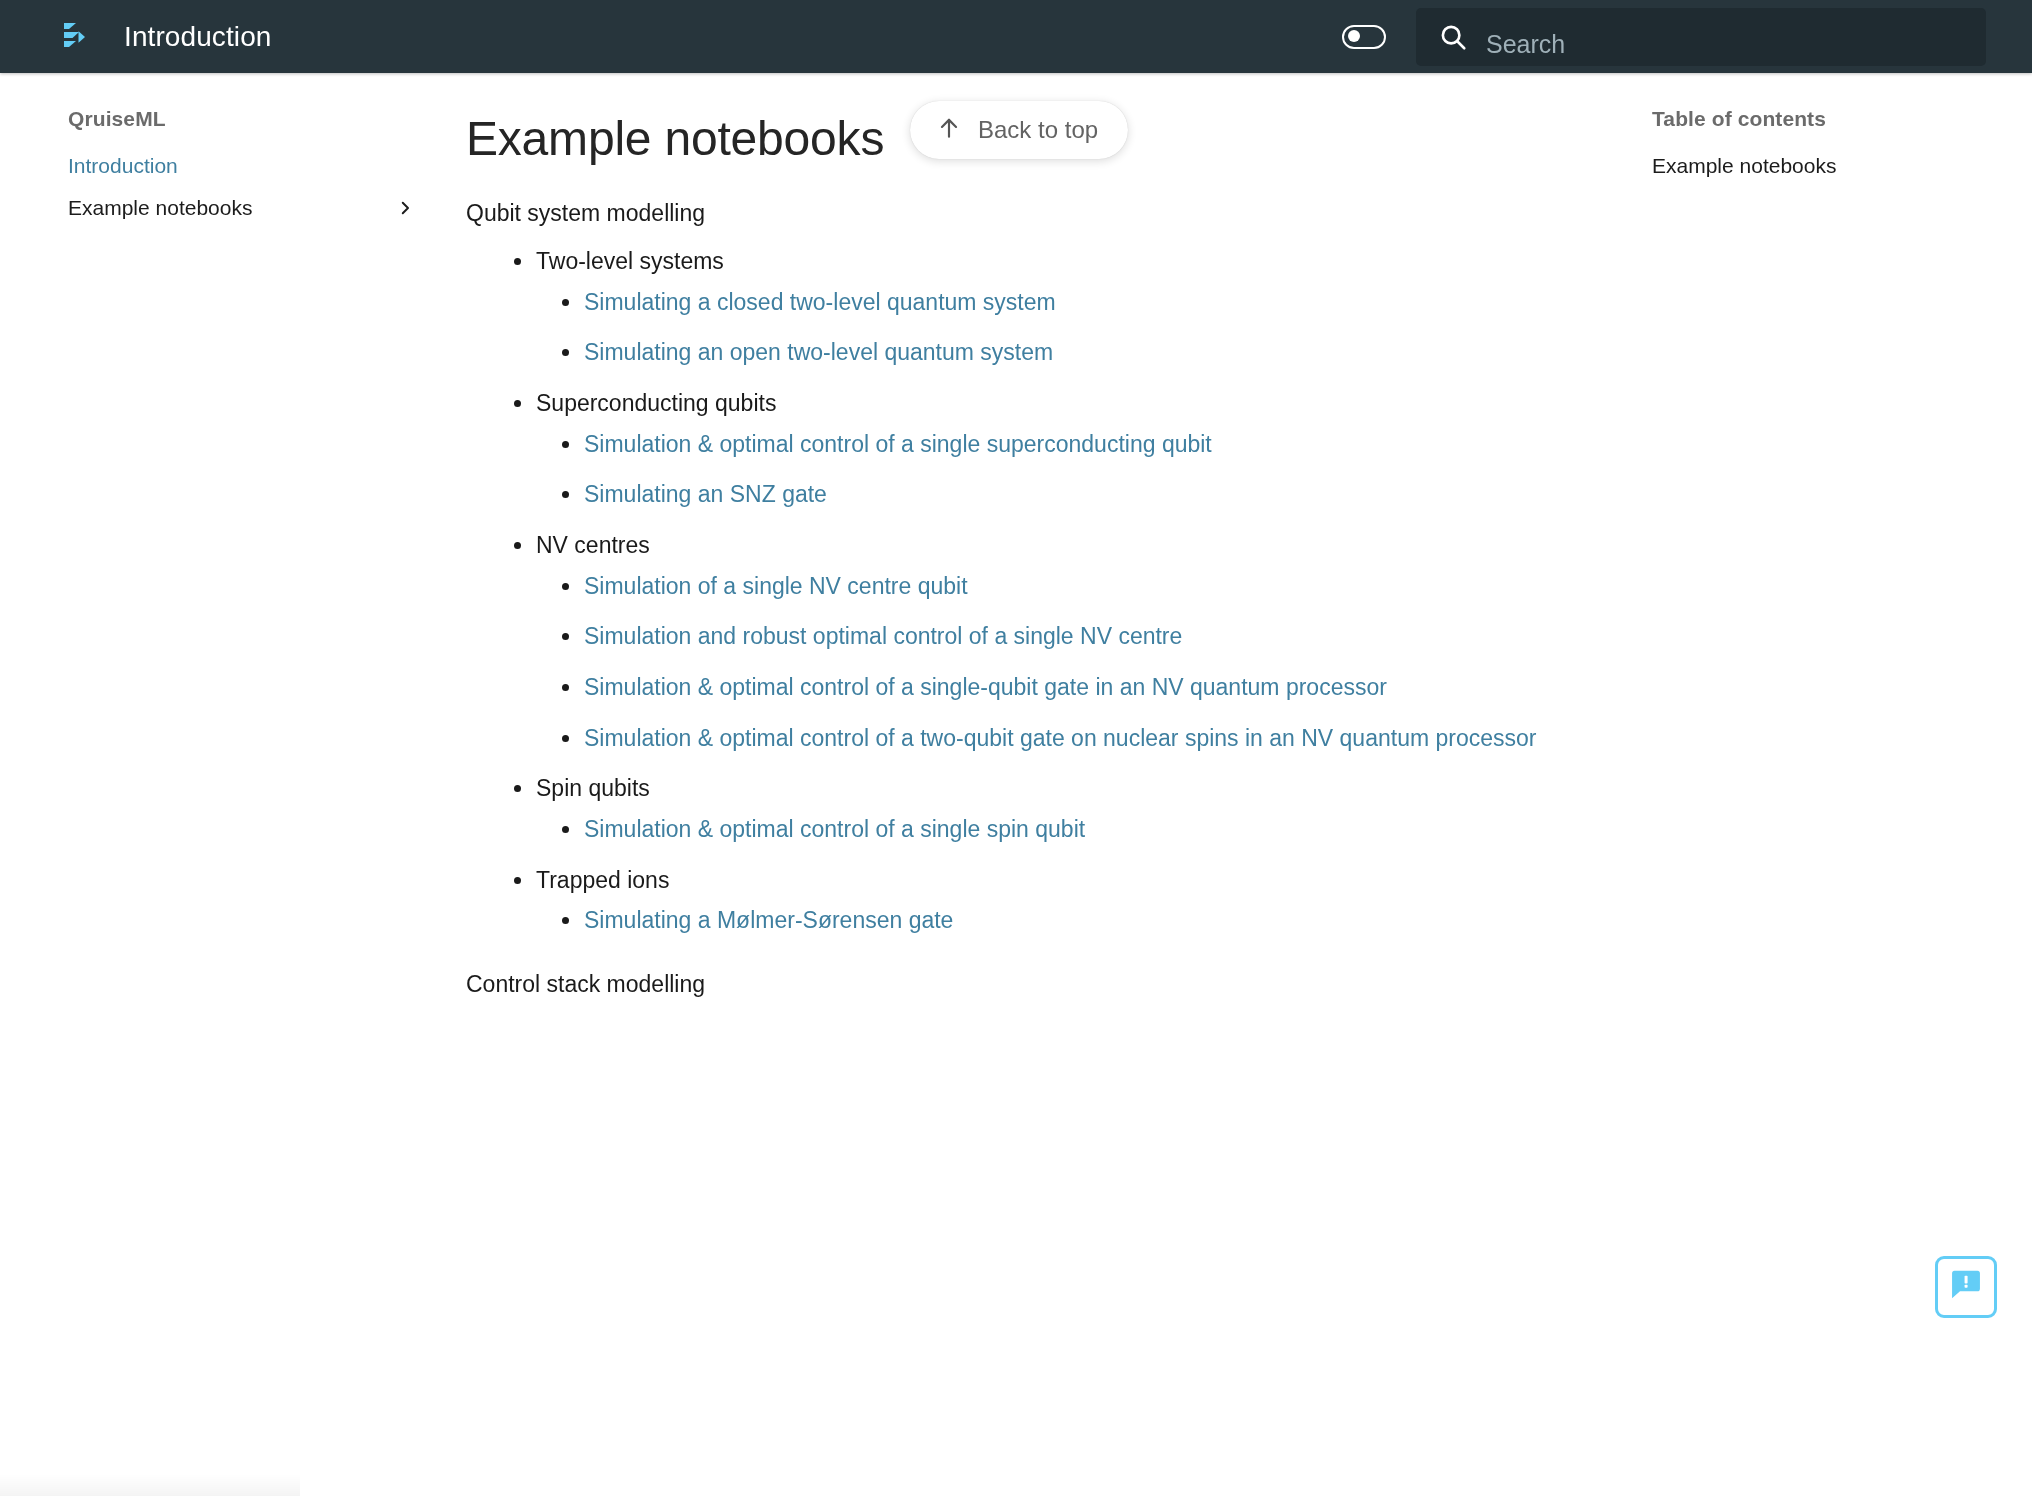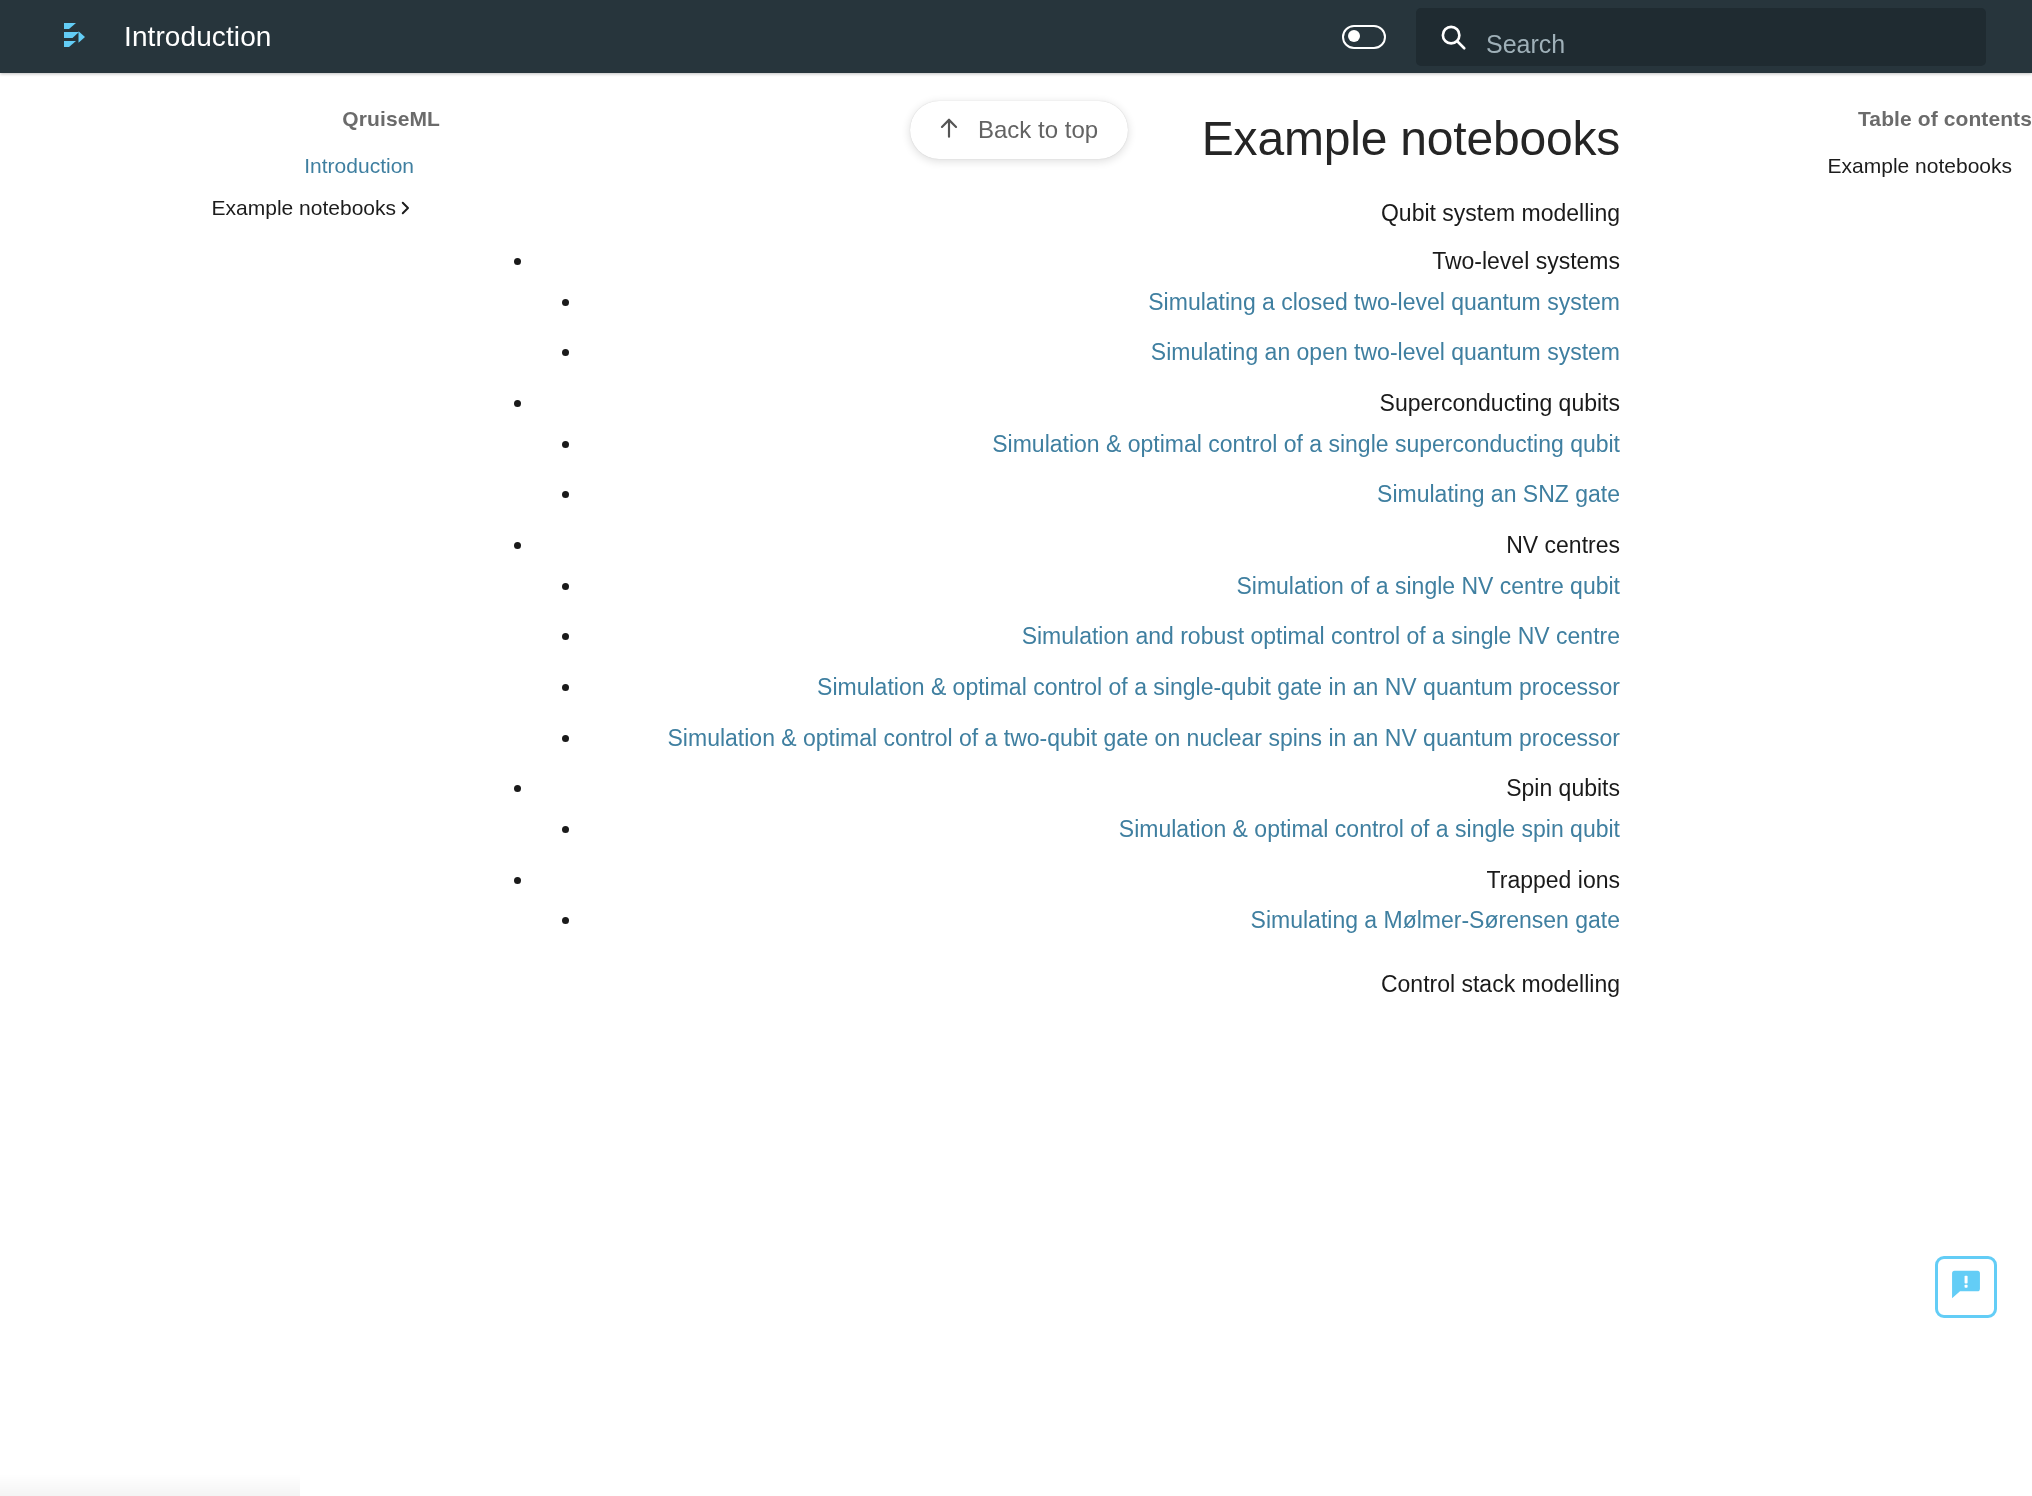--- a/index.html
+++ b/index.html
@@ -87,21 +87,20 @@
     margin-top: 16px;
   }
   .search-input::placeholder { color: #9fb0b8; opacity: 1; }
 
   
   .page {
     position: absolute;
     top: 73px; left: 0;
     width: 2032px; height: 1423px;
     background: #ffffff;
-    text-align: right;
   }
 
   
   .sidebar {
     position: absolute;
     top: 0; left: 0;
     width: 440px;
     padding-top: 34px;
   }
   .sidebar-title {

